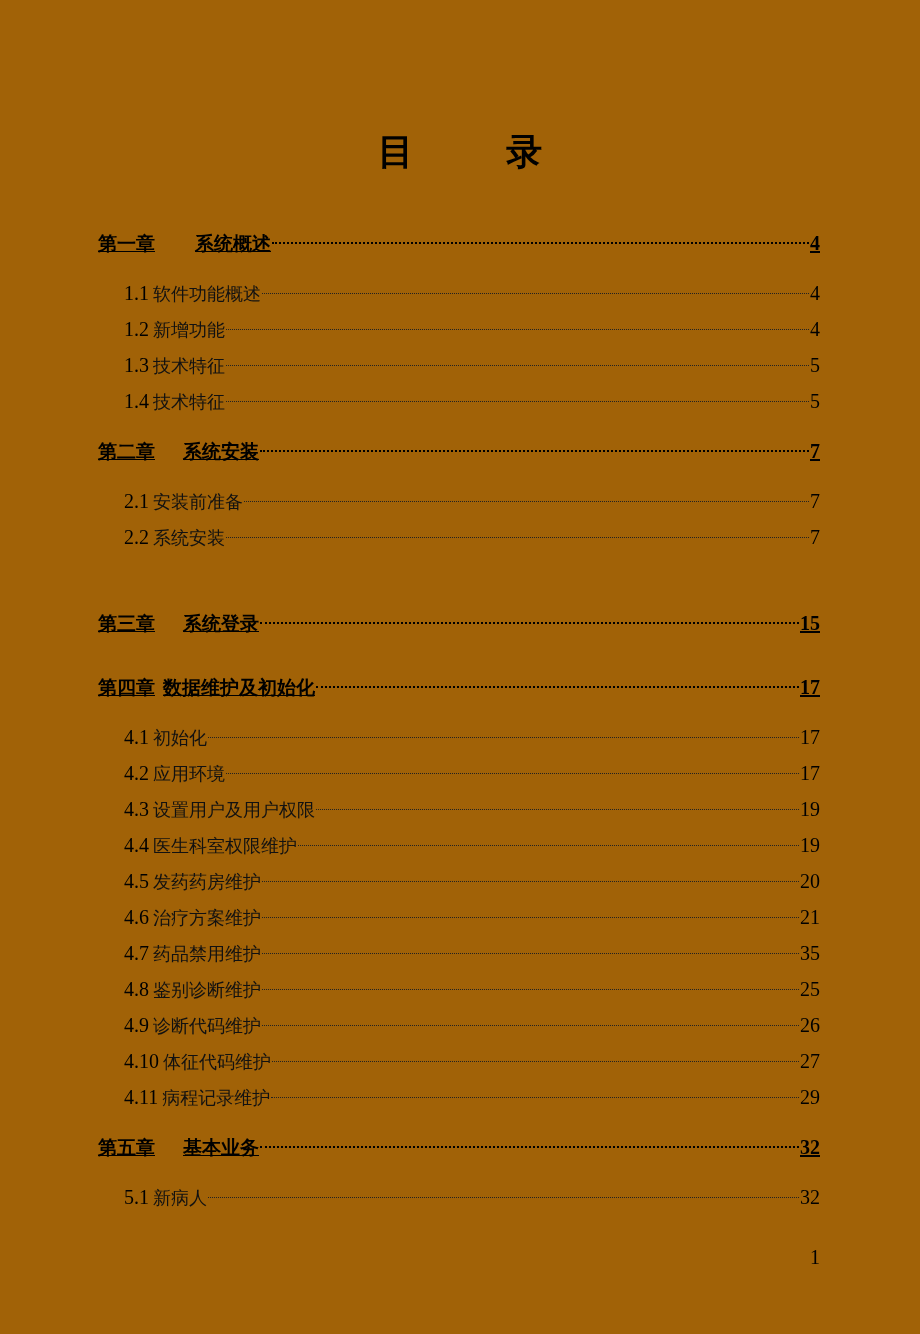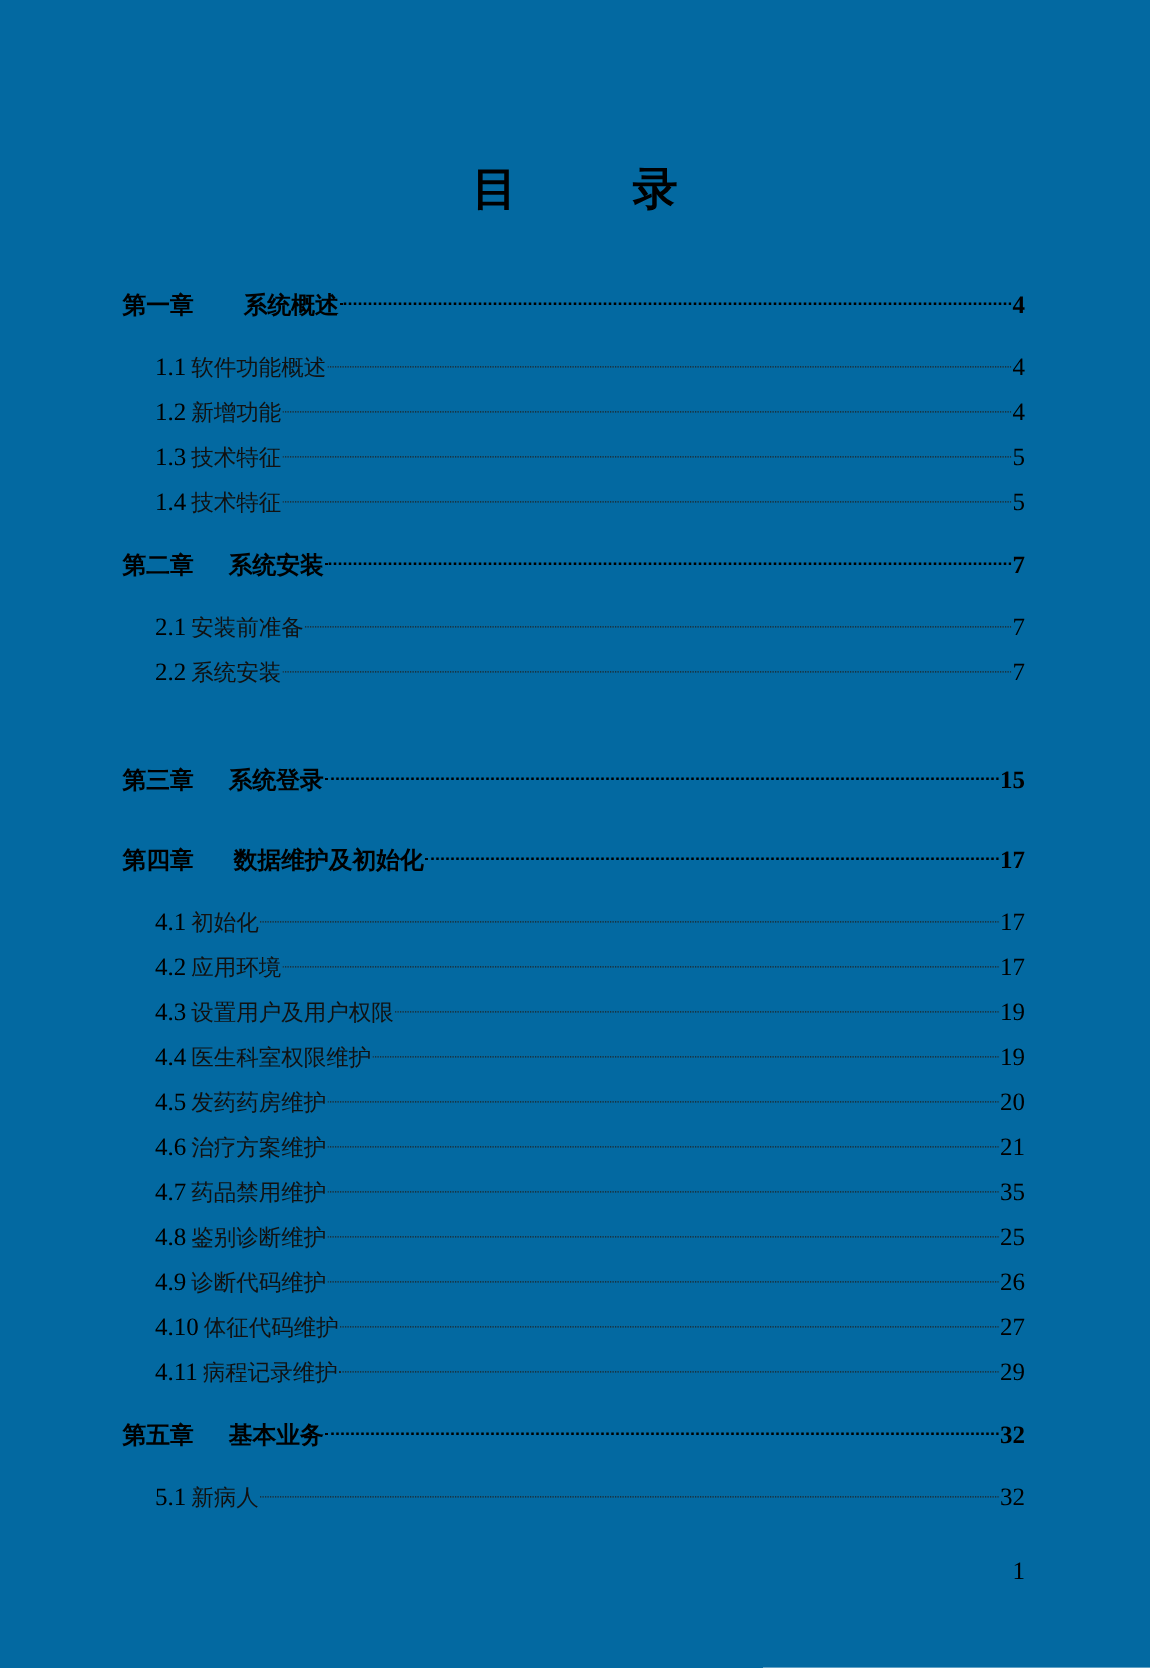--- a/index.html
+++ b/index.html
@@ -1,21 +1,21 @@
 <!DOCTYPE html>
 <html><head>
   <meta charset="utf-8">
   <style>
     html, body { margin: 0; padding: 0; background: #ffffff; }
     body { width: 920px; height: 1334px; position: relative; overflow: hidden; color: #000; font-family: "Liberation Serif", "DejaVu Serif", serif; }
-    .page { position: absolute; left: 0; top: 0; width: 920px; height: 1334px; background: #0369a1; }
+    .page { position: absolute; left: 0; top: 0; width: 920px; height: 1334px; background: #a16207; }
     .title { position: absolute; left: 0; width: 920px; top: 128px; text-align: center; font-size: 36px; font-weight: bold; letter-spacing: 40px; line-height: 48px; text-indent: 40px; font-family: "DejaVu Sans", "Liberation Sans", sans-serif; }
     .entry { position: absolute; left: 98px; width: 722px; display: flex; align-items: baseline; white-space: nowrap; height: 28px; line-height: 28px; }
     .entry.section { left: 124px; width: 696px; font-size: 20px; }
-    .entry.chapter { font-size: 20px; font-weight: bold; }
+    .entry.chapter { font-size: 20px; font-weight: bold; text-decoration: underline; }
     .chapter .chap-label { font-family: "DejaVu Sans", "Liberation Sans", sans-serif; font-weight: bold; font-size: 19px; }
     .chapter .chap-title { font-family: "DejaVu Sans", "Liberation Sans", sans-serif; font-weight: bold; font-size: 19px; }
     .section .sec-num { font-family: "Liberation Serif", serif; font-size: 20px; margin-right: 4px; }
     .section .sec-title { font-family: "DejaVu Sans", "Liberation Sans", sans-serif; font-size: 18px; color: #111; }
     .leader { flex: 1 1 auto; overflow: hidden; margin: 0 1px; position: relative; height: 28px; }
     .leader::after { content: ""; position: absolute; left: 0; right: 0; bottom: 6px; border-bottom: 2px dotted #000; }
     .section .leader::after { border-bottom: 1.5px dotted #222; }
     .page-num { font-family: "Liberation Serif", serif; font-size: 20px; }
     .chapter .page-num { font-weight: bold; }
     .footer-page { position: absolute; right: 100px; top: 1246px; font-size: 20px; font-family: "Liberation Serif", serif; }
@@ -79,21 +79,21 @@
 
   <div class="entry chapter" style="top:602px">
     <span class="chap-label">第三章</span>
     <span class="chap-title" style="margin-left:28px">系统登录</span>
     <span class="leader"></span>
     <span class="page-num">15</span>
   </div>
 
   <div class="entry chapter" style="top:666px">
     <span class="chap-label">第四章</span>
-    <span class="chap-title" style="margin-left:32px">数据维护及初始化</span>
+    <span class="chap-title" style="margin-left:8px">数据维护及初始化</span>
     <span class="leader"></span>
     <span class="page-num">17</span>
   </div>
   <div class="entry section" style="top:716px">
     <span class="sec-num">4.1</span>
     <span class="sec-title">初始化</span>
     <span class="leader"></span>
     <span class="page-num">17</span>
   </div>
   <div class="entry section" style="top:752px">

